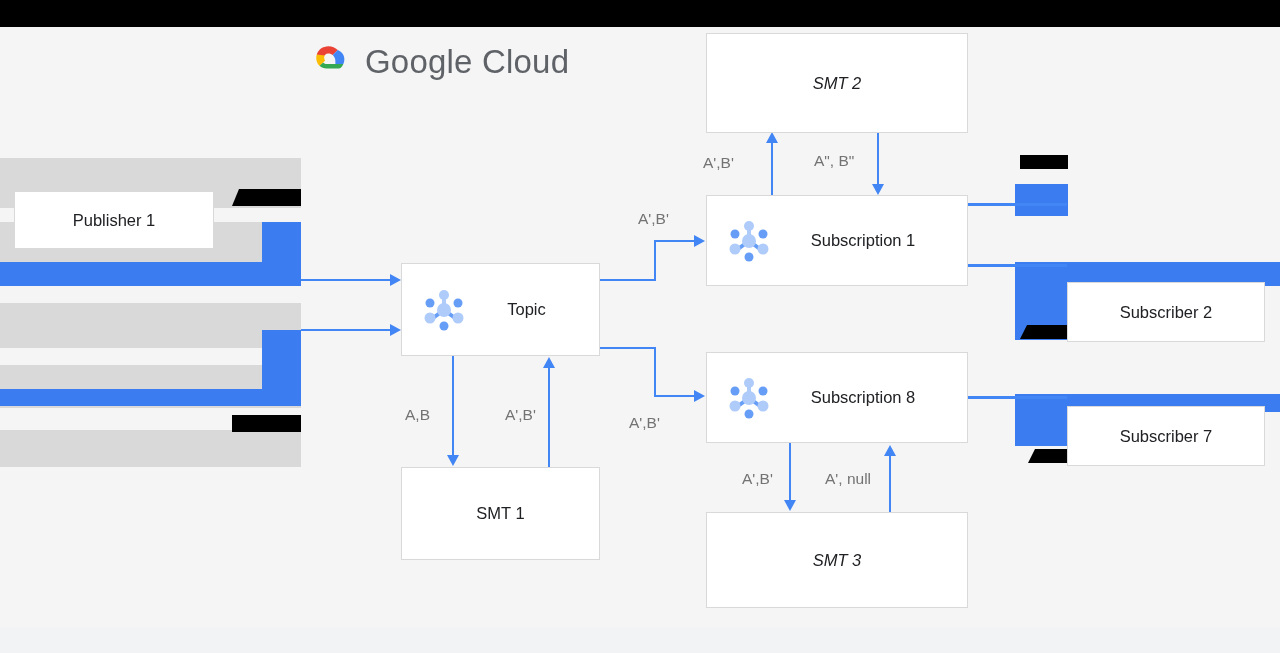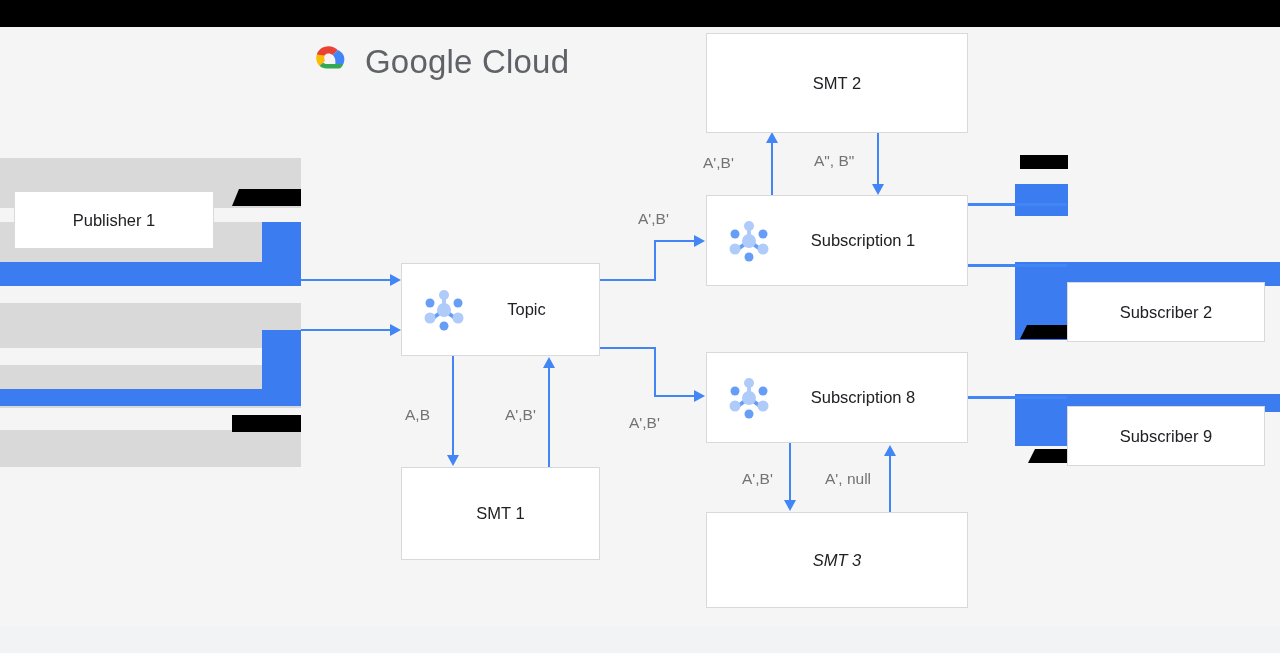--- a/index.html
+++ b/index.html
@@ -242,21 +242,21 @@
       <circle cx="42" cy="36" r="5.5" fill="#aecbfa"></circle>
       <circle cx="28" cy="44" r="4.5" fill="#669df6"></circle>
     </svg>
     <span class="label">Topic</span>
   </div>
 
   <div class="node" style="left:401px; top:467px; width:199px; height:93px;">
     <span class="label" style="padding-right:0">SMT 1</span>
   </div>
 
-  <div class="node" style="left:706px; top:33px; width:262px; height:100px;">
+  <div class="node" style="left:706px; top:33px; width:262px; height:100px;font-style:italic;">
     <span class="label" style="padding-right:0">SMT 2</span>
   </div>
 
   <div class="node" style="left:706px; top:512px; width:262px; height:96px;font-style:italic;">
     <span class="label" style="padding-right:0">SMT 3</span>
   </div>
 
   <div class="node with-icon" style="left:706px; top:195px; width:262px; height:91px;">
     <svg class="pubsub-icon" viewBox="0 0 56 56">
       <line x1="28" y1="28" x2="28" y2="15" stroke="#aecbfa" stroke-width="4"></line>
@@ -288,21 +288,21 @@
     </svg>
     <span class="label">Subscription 8</span>
   </div>
 
 
   <div class="node" style="left:1067px; top:282px; width:198px; height:60px;">
     <span class="label" style="padding-right:0">Subscriber 2</span>
   </div>
 
   <div class="node" style="left:1067px; top:406px; width:198px; height:60px;">
-    <span class="label" style="padding-right:0">Subscriber 9</span>
+    <span class="label" style="padding-right:0">Subscriber 7</span>
   </div>
 
   <div class="edge-label" style="left:405px; top:406px;">A,B</div>
   <div class="edge-label" style="left:505px; top:406px;">A',B'</div>
   <div class="edge-label" style="left:638px; top:210px;">A',B'</div>
   <div class="edge-label" style="left:629px; top:414px;">A',B'</div>
   <div class="edge-label" style="left:703px; top:154px;">A',B'</div>
   <div class="edge-label" style="left:814px; top:152px;">A", B"</div>
   <div class="edge-label" style="left:742px; top:470px;">A',B'</div>
   <div class="edge-label" style="left:825px; top:470px;">A', null</div>

